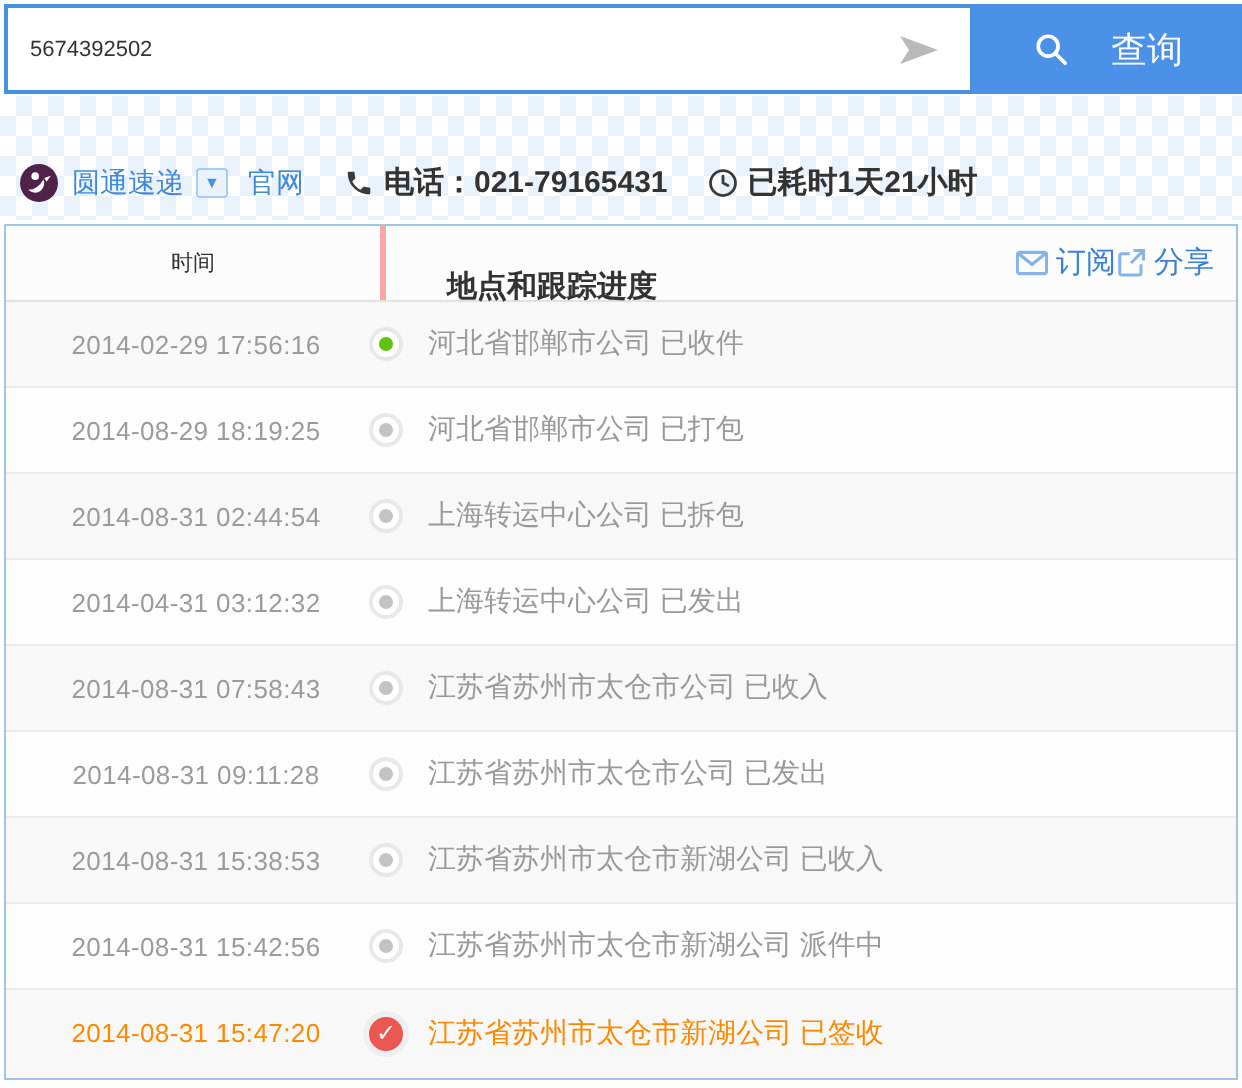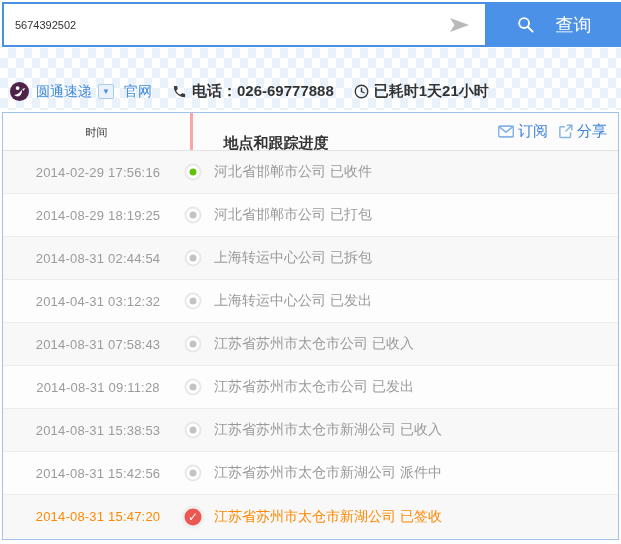--- a/index.html
+++ b/index.html
@@ -59,21 +59,21 @@
     border-bottom: 1px solid #e2e2e2; display: flex; align-items: center;
   }
   .th-time {
     width: 190px; text-align: center; font-weight: normal; font-size: 11px;
     border-right: 3px solid #fca5a5; height: 100%; line-height: 38px;
   }
   .th-progress {
     position: absolute; left: 181px; right: 250px; text-align: center;
     font-weight: bold; font-size: 15px; margin-top: 24px;
   }
-  .head-links { position: absolute; right: 11px; display: flex; align-items: center; gap: 10px; }
+  .head-links { position: absolute; right: 11px; display: flex; align-items: center; gap: 0; }
   .head-link { display: flex; align-items: center; gap: 4px; color: #3c80d6; font-size: 15px; text-decoration: none; cursor: pointer; }
 
   .rows-wrap { position: relative; }
   .timeline-line {
     position: absolute; left: 189px; top: 21px; width: 2px; height: 345px;
     background: #e3e3e3; z-index: 0;
   }
   .trow {
     position: relative; height: 43px; border-bottom: 1px solid #ececec;
     display: flex; align-items: center;
@@ -129,21 +129,21 @@
       <path d="M4.2 13.6 Q9 13.8 12.4 8.2 Q13.6 11 11.2 13.8 Q8 16.6 4.2 13.6 Z" fill="#fff"></path>
       <path d="M12.8 7.4 L16.2 6.2 L14 9.4 Z" fill="#fff"></path>
     </svg>
     <a class="courier-link" href="#">圆通速递</a>
     <span class="caret-btn">▼</span>
     <a class="courier-link site-link" href="#">官网</a>
     <span class="info-group">
       <svg width="15" height="15" viewBox="0 0 24 24">
         <path fill="#3a3a3a" d="M6.62 10.79c1.44 2.83 3.76 5.14 6.59 6.59l2.2-2.2c.27-.27.67-.36 1.02-.24 1.12.37 2.33.57 3.57.57.55 0 1 .45 1 1V20c0 .55-.45 1-1 1-9.39 0-17-7.61-17-17 0-.55.45-1 1-1h3.5c.55 0 1 .45 1 1 0 1.25.2 2.45.57 3.57.11.35.03.74-.25 1.02l-2.2 2.2z"></path>
       </svg>
-      <span>电话：026-69777888</span>
+      <span>电话：021-79165431</span>
     </span>
     <span class="info-group">
       <svg width="15" height="15" viewBox="0 0 24 24">
         <circle cx="12" cy="12" r="10" fill="none" stroke="#3a3a3a" stroke-width="2.2"></circle>
         <polyline points="12,6.5 12,12 16,14" fill="none" stroke="#3a3a3a" stroke-width="2.2" stroke-linecap="round"></polyline>
       </svg>
       <span>已耗时1天21小时</span>
     </span>
   </div>
 </div>

